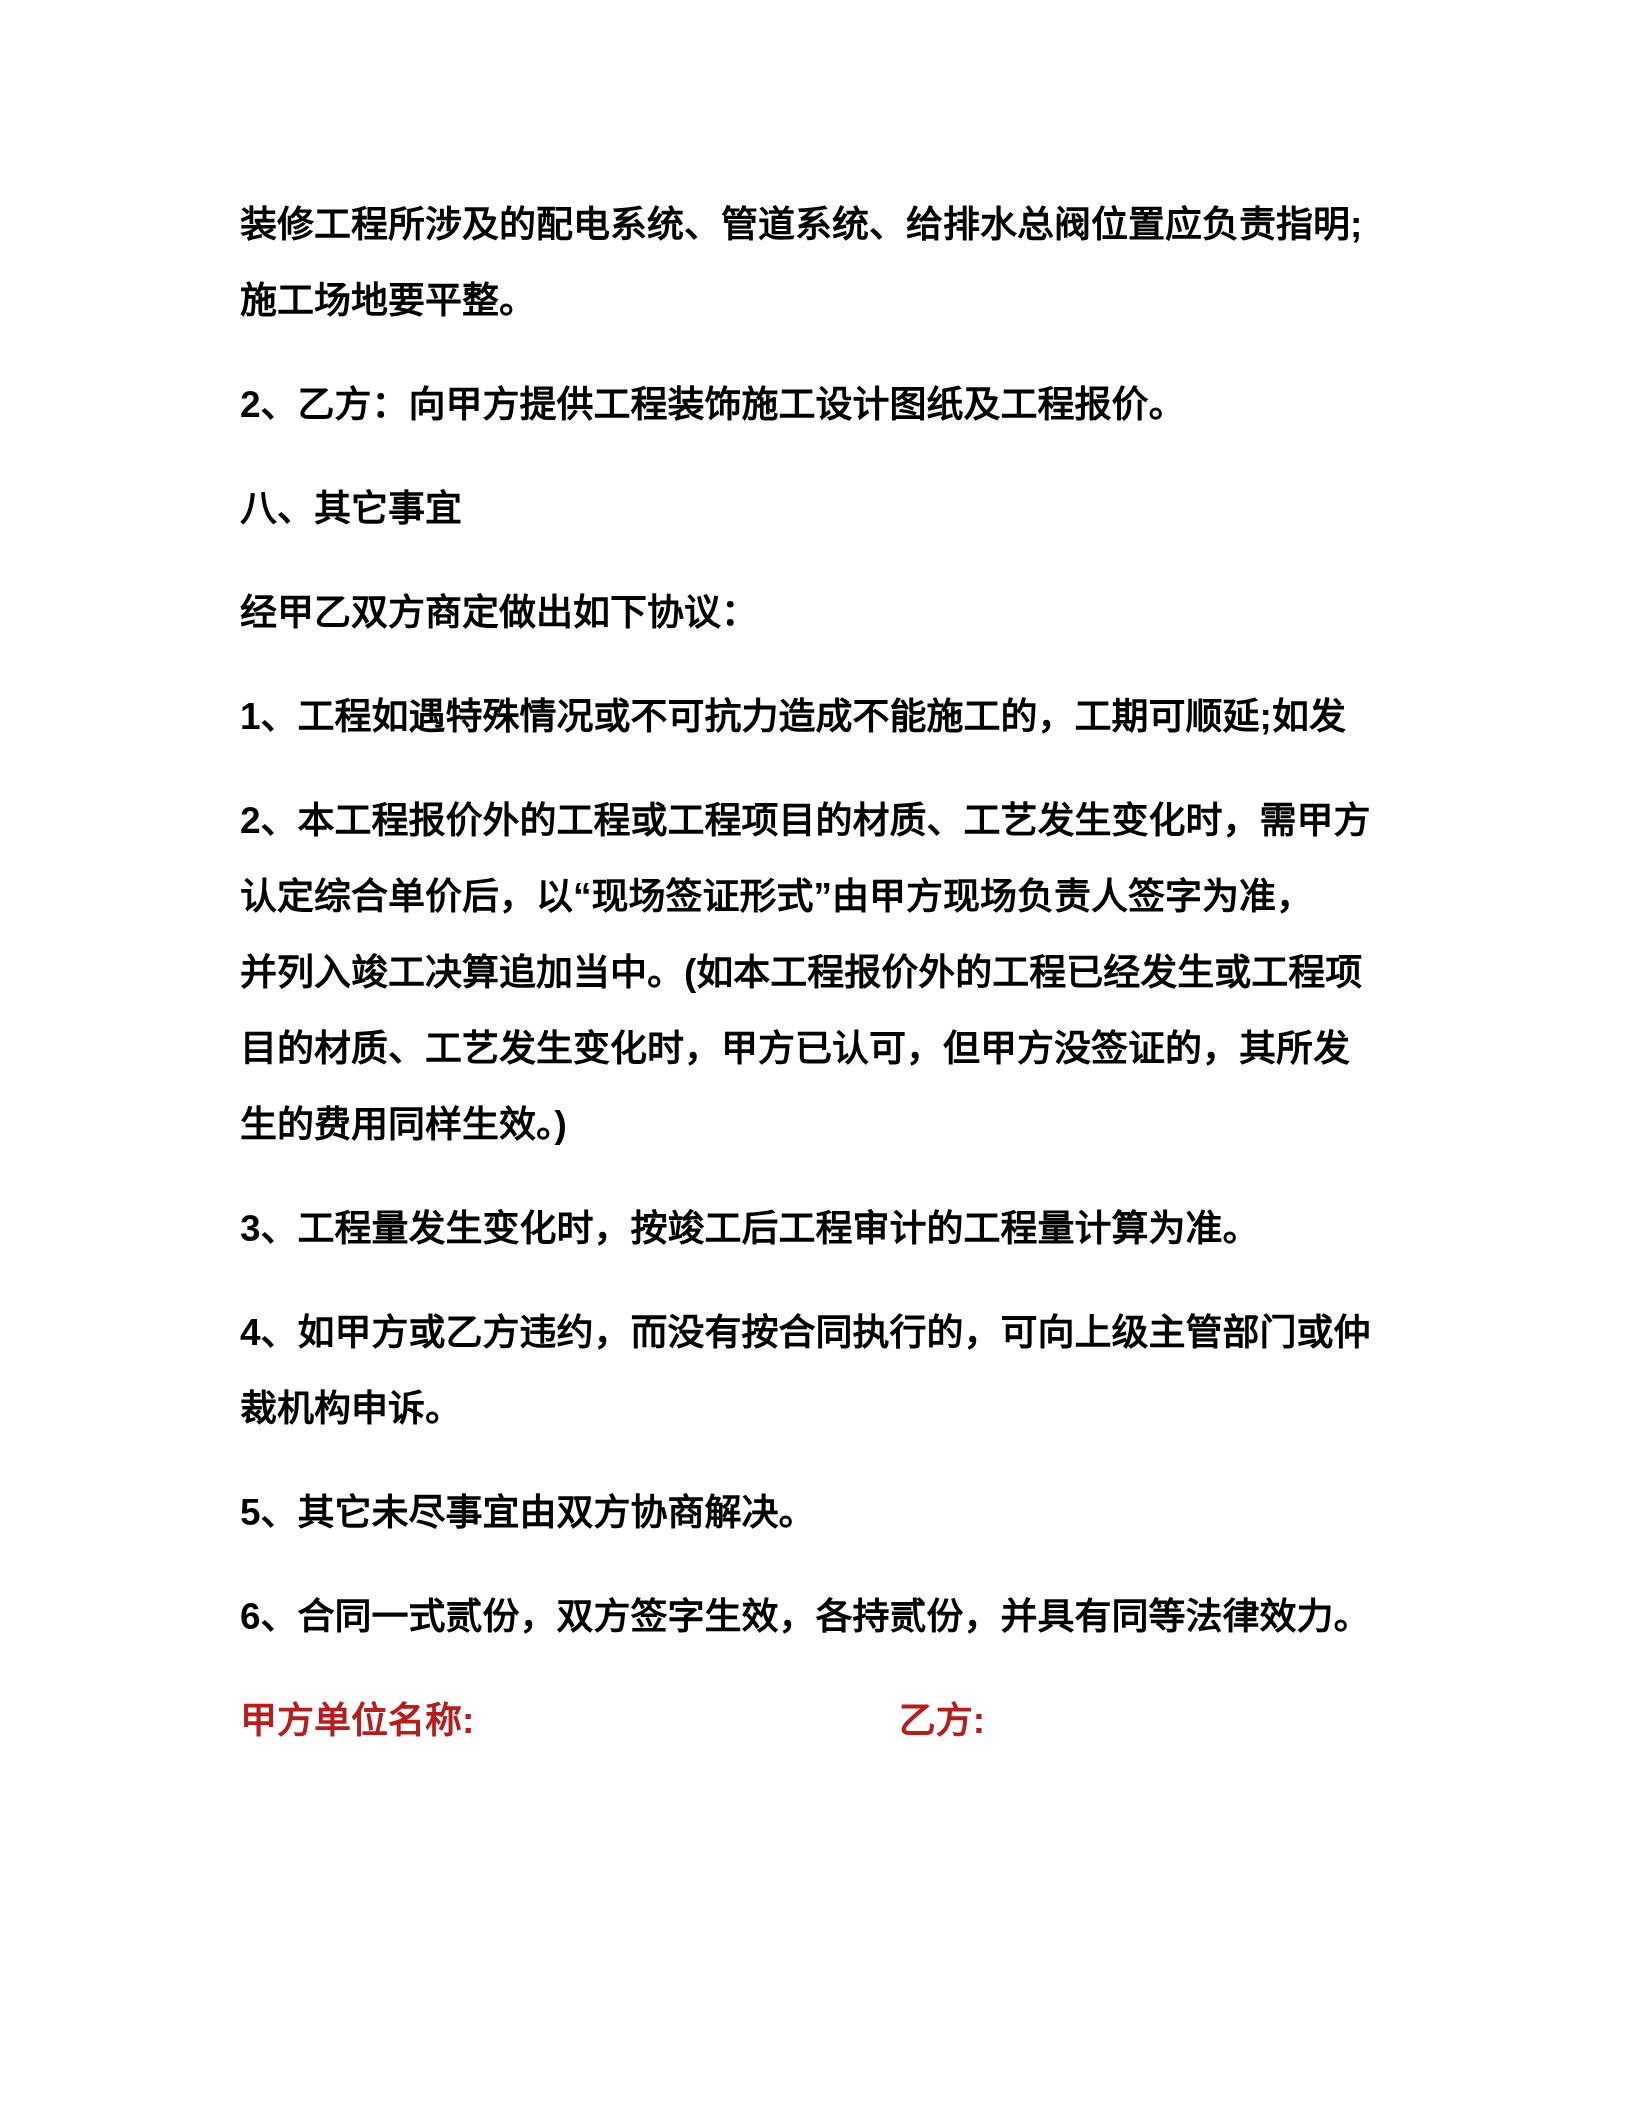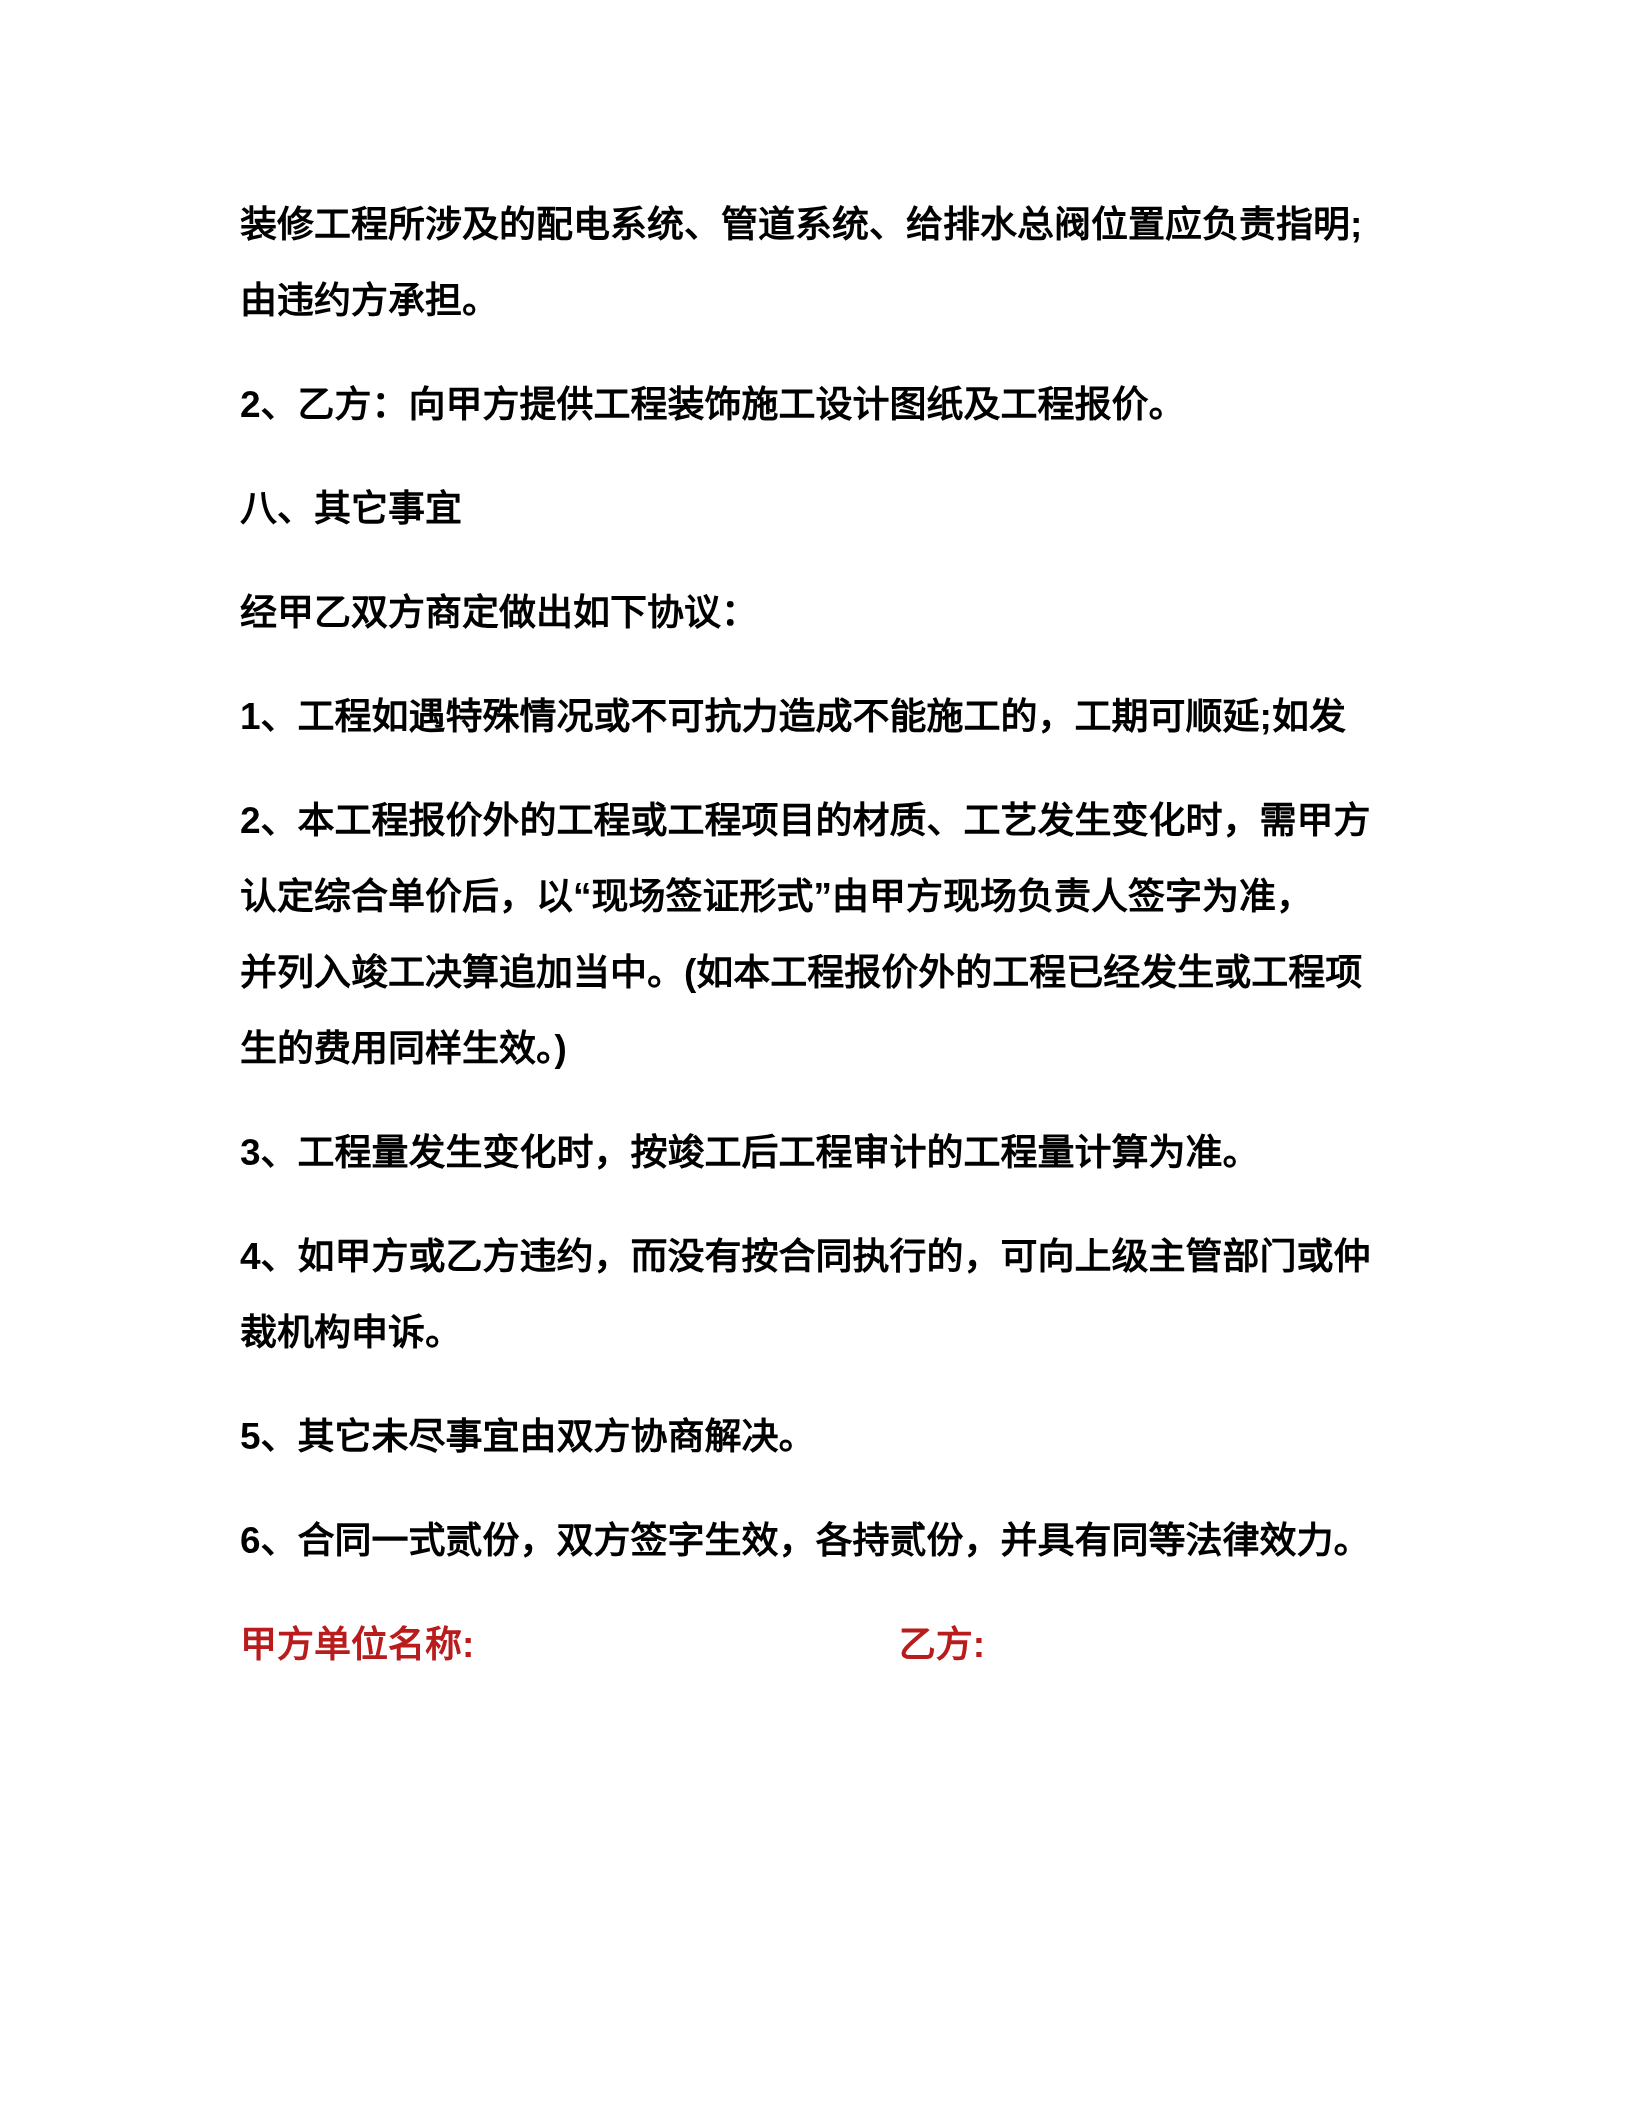--- a/index.html
+++ b/index.html
@@ -47,38 +47,39 @@
     margin-left: 420px;
   }
 </style>
 </head>
 <body>
 
 <div class="page">
   <div id="paragraphs">
       <div class="para">
         <div class="line">装修工程所涉及的配电系统、管道系统、给排水总阀位置应负责指明;</div>
-        <div class="line">由违约方承担。</div>
+        <div class="line">施工场地要平整。</div>
       </div>
       <div class="para">
         <div class="line">2、乙方：向甲方提供工程装饰施工设计图纸及工程报价。</div>
       </div>
       <div class="para">
         <div class="line">八、其它事宜</div>
       </div>
       <div class="para">
         <div class="line">经甲乙双方商定做出如下协议：</div>
       </div>
       <div class="para">
         <div class="line">1、工程如遇特殊情况或不可抗力造成不能施工的，工期可顺延;如发</div>
       </div>
       <div class="para">
         <div class="line">2、本工程报价外的工程或工程项目的材质、工艺发生变化时，需甲方</div>
         <div class="line">认定综合单价后，以“现场签证形式”由甲方现场负责人签字为准，</div>
         <div class="line">并列入竣工决算追加当中。(如本工程报价外的工程已经发生或工程项</div>
+        <div class="line">目的材质、工艺发生变化时，甲方已认可，但甲方没签证的，其所发</div>
         <div class="line">生的费用同样生效。)</div>
       </div>
       <div class="para">
         <div class="line">3、工程量发生变化时，按竣工后工程审计的工程量计算为准。</div>
       </div>
       <div class="para">
         <div class="line">4、如甲方或乙方违约，而没有按合同执行的，可向上级主管部门或仲</div>
         <div class="line">裁机构申诉。</div>
       </div>
       <div class="para">

